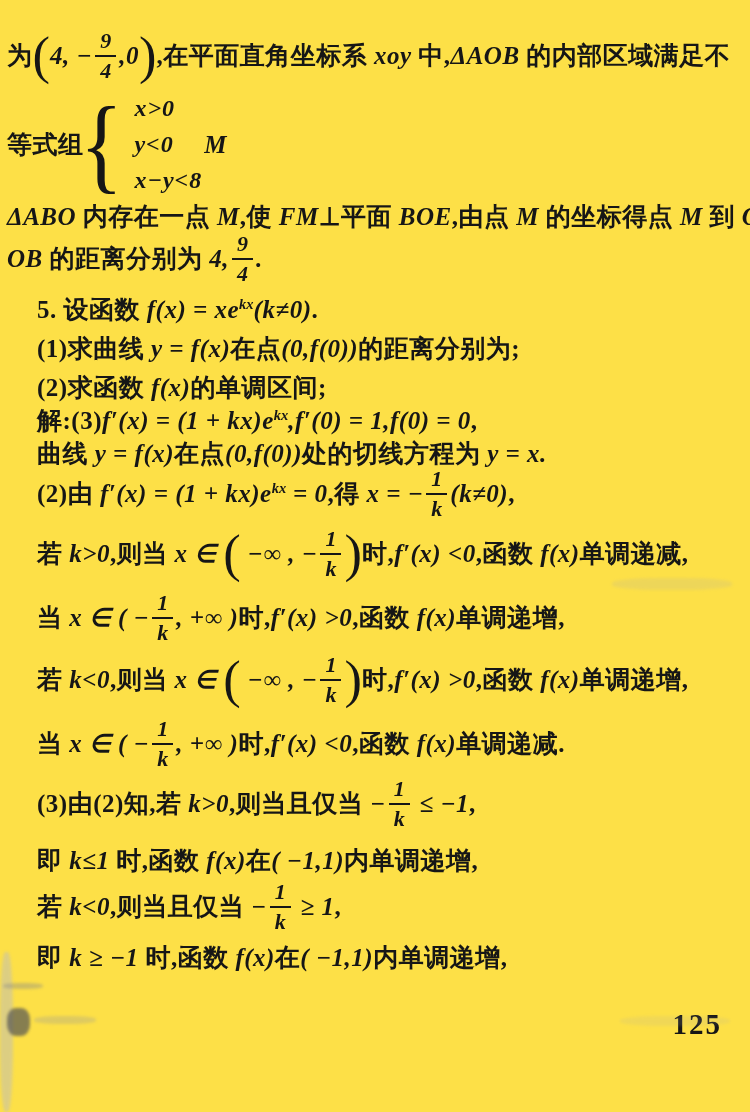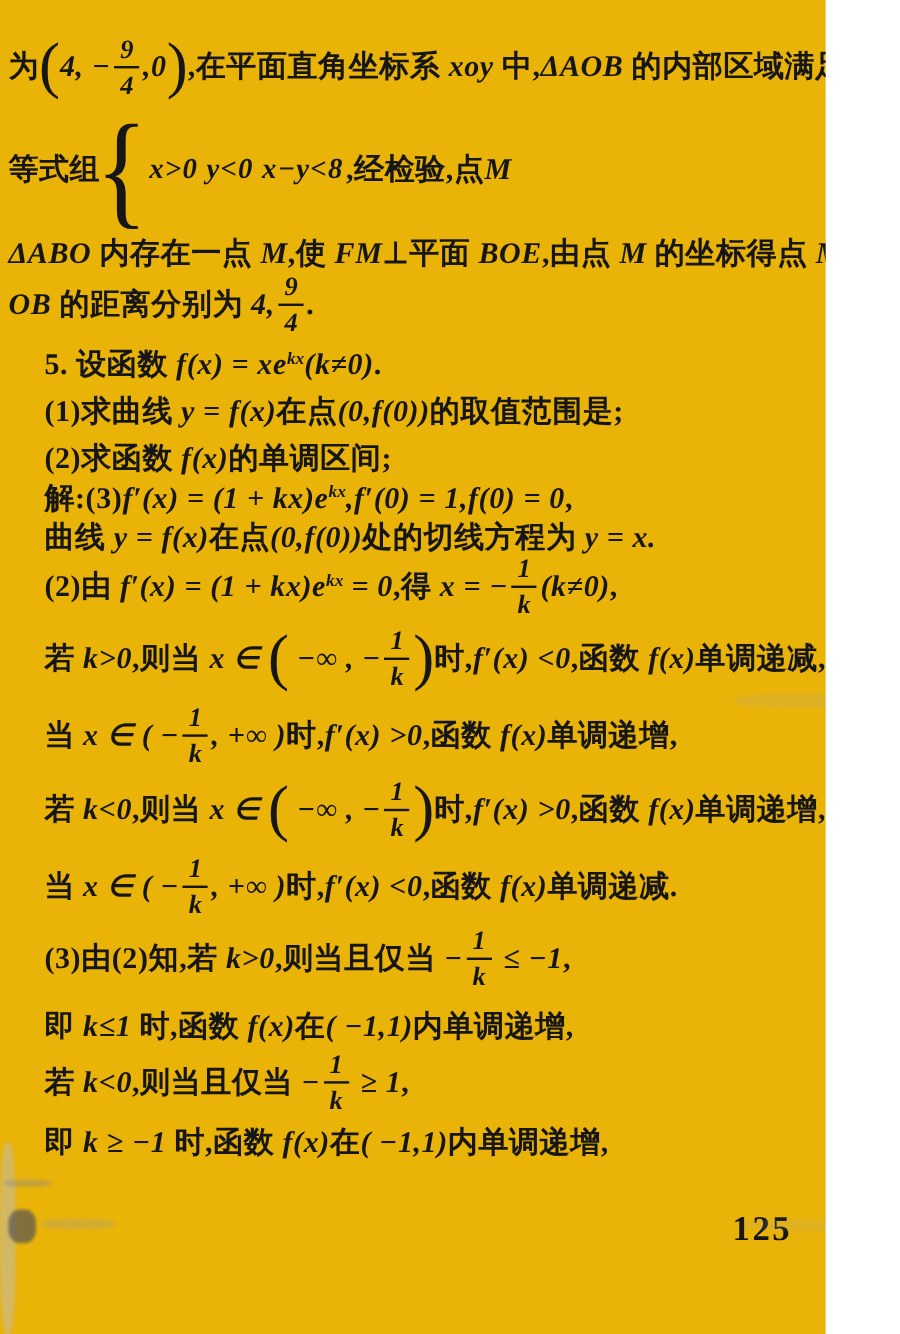--- a/index.html
+++ b/index.html
@@ -1,19 +1,19 @@
 <!DOCTYPE html>
 <html><head>
 <meta charset="utf-8">
 <style>
   html,body{margin:0;padding:0;}
   .page{
     position:relative;
-    width:688px;height:1112px;
-    background:#eab308;
+    width:750px;height:1112px;
+    background:#fde047;
     overflow:hidden;
     font-family:"Liberation Serif", serif;
     color:#161616;
   }
   .content{
     position:absolute;left:0;top:0;
     width:744px;
     padding:32px 6px 0 7px;
     box-sizing:border-box;
   }
@@ -70,23 +70,23 @@
     font-style:normal;
     font-size:106px;
     line-height:0.9;
     font-weight:400;
     display:inline-block;
     transform:scaleX(0.85);
     margin:0 -6px 0 -8px;
   }
   .sys-col{
     display:inline-flex;
-    flex-direction:row;
+    flex-direction:column;
     gap:7px;
-    margin-left:4px;
+    margin-left:14px;
     margin-right:2px;
   }
   .sys-row{
     font-style:italic;
     font-size:24px;
     line-height:1.2;
     letter-spacing:1px;
   }
   .pagenum{
     position:absolute;
@@ -111,27 +111,26 @@
       <div class="line sys" style="margin-top: 10px;">
         <span class="cjk">等式组</span>
         <span class="sys-wrap">
           <span class="brace">{</span>
           <span class="sys-col">
             <span class="sys-row">x&gt;0</span>
             <span class="sys-row">y&lt;0</span>
             <span class="sys-row">x−y&lt;8</span>
           </span>
         </span>
-        <span class="cjk">,经检验,点 </span>
         <span class="math">M</span>
       </div>
       <div class="line " style="margin-top: 6px;"><span class="math">ΔABO</span><span class="cjk"> 内存在一点 </span><span class="math">M</span><span class="cjk">,使 </span><span class="math">FM</span><span class="cjk">⊥平面 </span><span class="math">BOE</span><span class="cjk">,由点 </span><span class="math">M</span><span class="cjk"> 的坐标得点 </span><span class="math">M</span><span class="cjk"> 到 </span><span class="math">OA</span></div>
       <div class="line " style="margin-top: 2px;"><span class="math">OB</span><span class="cjk"> 的距离分别为 </span><span class="math">4,</span><span class="frac"><span class="num">9</span><span class="den">4</span></span><span class="math">.</span></div>
       <div class="line ind" style="margin-top: 6px;"><span class="cjk">5. 设函数 </span><span class="math">f(x) = x</span><span class="math"><span>e</span><span class="sup-exp">kx</span></span><span class="math">(k≠0)</span><span class="cjk">.</span></div>
-      <div class="line ind" style="margin-top: 6px;"><span class="cjk">(1)求曲线 </span><span class="math">y = f(x)</span><span class="cjk">在点</span><span class="math">(0,f(0))</span><span class="cjk">的取值范围是;</span></div>
+      <div class="line ind" style="margin-top: 6px;"><span class="cjk">(1)求曲线 </span><span class="math">y = f(x)</span><span class="cjk">在点</span><span class="math">(0,f(0))</span><span class="cjk">的距离分别为;</span></div>
       <div class="line ind" style="margin-top: 6px;"><span class="cjk">(2)求函数 </span><span class="math">f(x)</span><span class="cjk">的单调区间;</span></div>
       <div class="line ind" style="margin-top: 0px;"><span class="cjk">解:(3)</span><span class="math">f′(x) = (1 + kx)</span><span class="math"><span>e</span><span class="sup-exp">kx</span></span><span class="math">,f′(0) = 1,f(0) = 0</span><span class="cjk">,</span></div>
       <div class="line ind" style="margin-top: 0px;"><span class="cjk">曲线 </span><span class="math">y = f(x)</span><span class="cjk">在点</span><span class="math">(0,f(0))</span><span class="cjk">处的切线方程为 </span><span class="math">y = x.</span></div>
       <div class="line ind" style="margin-top: 0px;"><span class="cjk">(2)由 </span><span class="math">f′(x) = (1 + kx)</span><span class="math"><span>e</span><span class="sup-exp">kx</span></span><span class="math"> = 0</span><span class="cjk">,得 </span><span class="math">x = −</span><span class="frac"><span class="num">1</span><span class="den">k</span></span><span class="math">(k≠0)</span><span class="cjk">,</span></div>
       <div class="line ind" style="margin-top: 8px;"><span class="cjk">若 </span><span class="math">k&gt;0</span><span class="cjk">,则当 </span><span class="math">x ∈ </span><span class="bigp">(</span><span class="math"> −∞ , −</span><span class="frac"><span class="num">1</span><span class="den">k</span></span><span class="bigp">)</span><span class="cjk">时,</span><span class="math">f′(x) &lt;0</span><span class="cjk">,函数 </span><span class="math">f(x)</span><span class="cjk">单调递减,</span></div>
       <div class="line ind" style="margin-top: 12px;"><span class="cjk">当 </span><span class="math">x ∈ ( −</span><span class="frac"><span class="num">1</span><span class="den">k</span></span><span class="math">, +∞ )</span><span class="cjk">时,</span><span class="math">f′(x) &gt;0</span><span class="cjk">,函数 </span><span class="math">f(x)</span><span class="cjk">单调递增,</span></div>
       <div class="line ind" style="margin-top: 10px;"><span class="cjk">若 </span><span class="math">k&lt;0</span><span class="cjk">,则当 </span><span class="math">x ∈ </span><span class="bigp">(</span><span class="math"> −∞ , −</span><span class="frac"><span class="num">1</span><span class="den">k</span></span><span class="bigp">)</span><span class="cjk">时,</span><span class="math">f′(x) &gt;0</span><span class="cjk">,函数 </span><span class="math">f(x)</span><span class="cjk">单调递增,</span></div>
       <div class="line ind" style="margin-top: 12px;"><span class="cjk">当 </span><span class="math">x ∈ ( −</span><span class="frac"><span class="num">1</span><span class="den">k</span></span><span class="math">, +∞ )</span><span class="cjk">时,</span><span class="math">f′(x) &lt;0</span><span class="cjk">,函数 </span><span class="math">f(x)</span><span class="cjk">单调递减.</span></div>
       <div class="line ind" style="margin-top: 8px;"><span class="cjk">(3)由(2)知,若 </span><span class="math">k&gt;0</span><span class="cjk">,则当且仅当 </span><span class="math">−</span><span class="frac"><span class="num">1</span><span class="den">k</span></span><span class="math"> ≤ −1</span><span class="cjk">,</span></div>
       <div class="line ind" style="margin-top: 12px;"><span class="cjk">即 </span><span class="math">k≤1</span><span class="cjk"> 时,函数 </span><span class="math">f(x)</span><span class="cjk">在</span><span class="math">( −1,1)</span><span class="cjk">内单调递增,</span></div>

